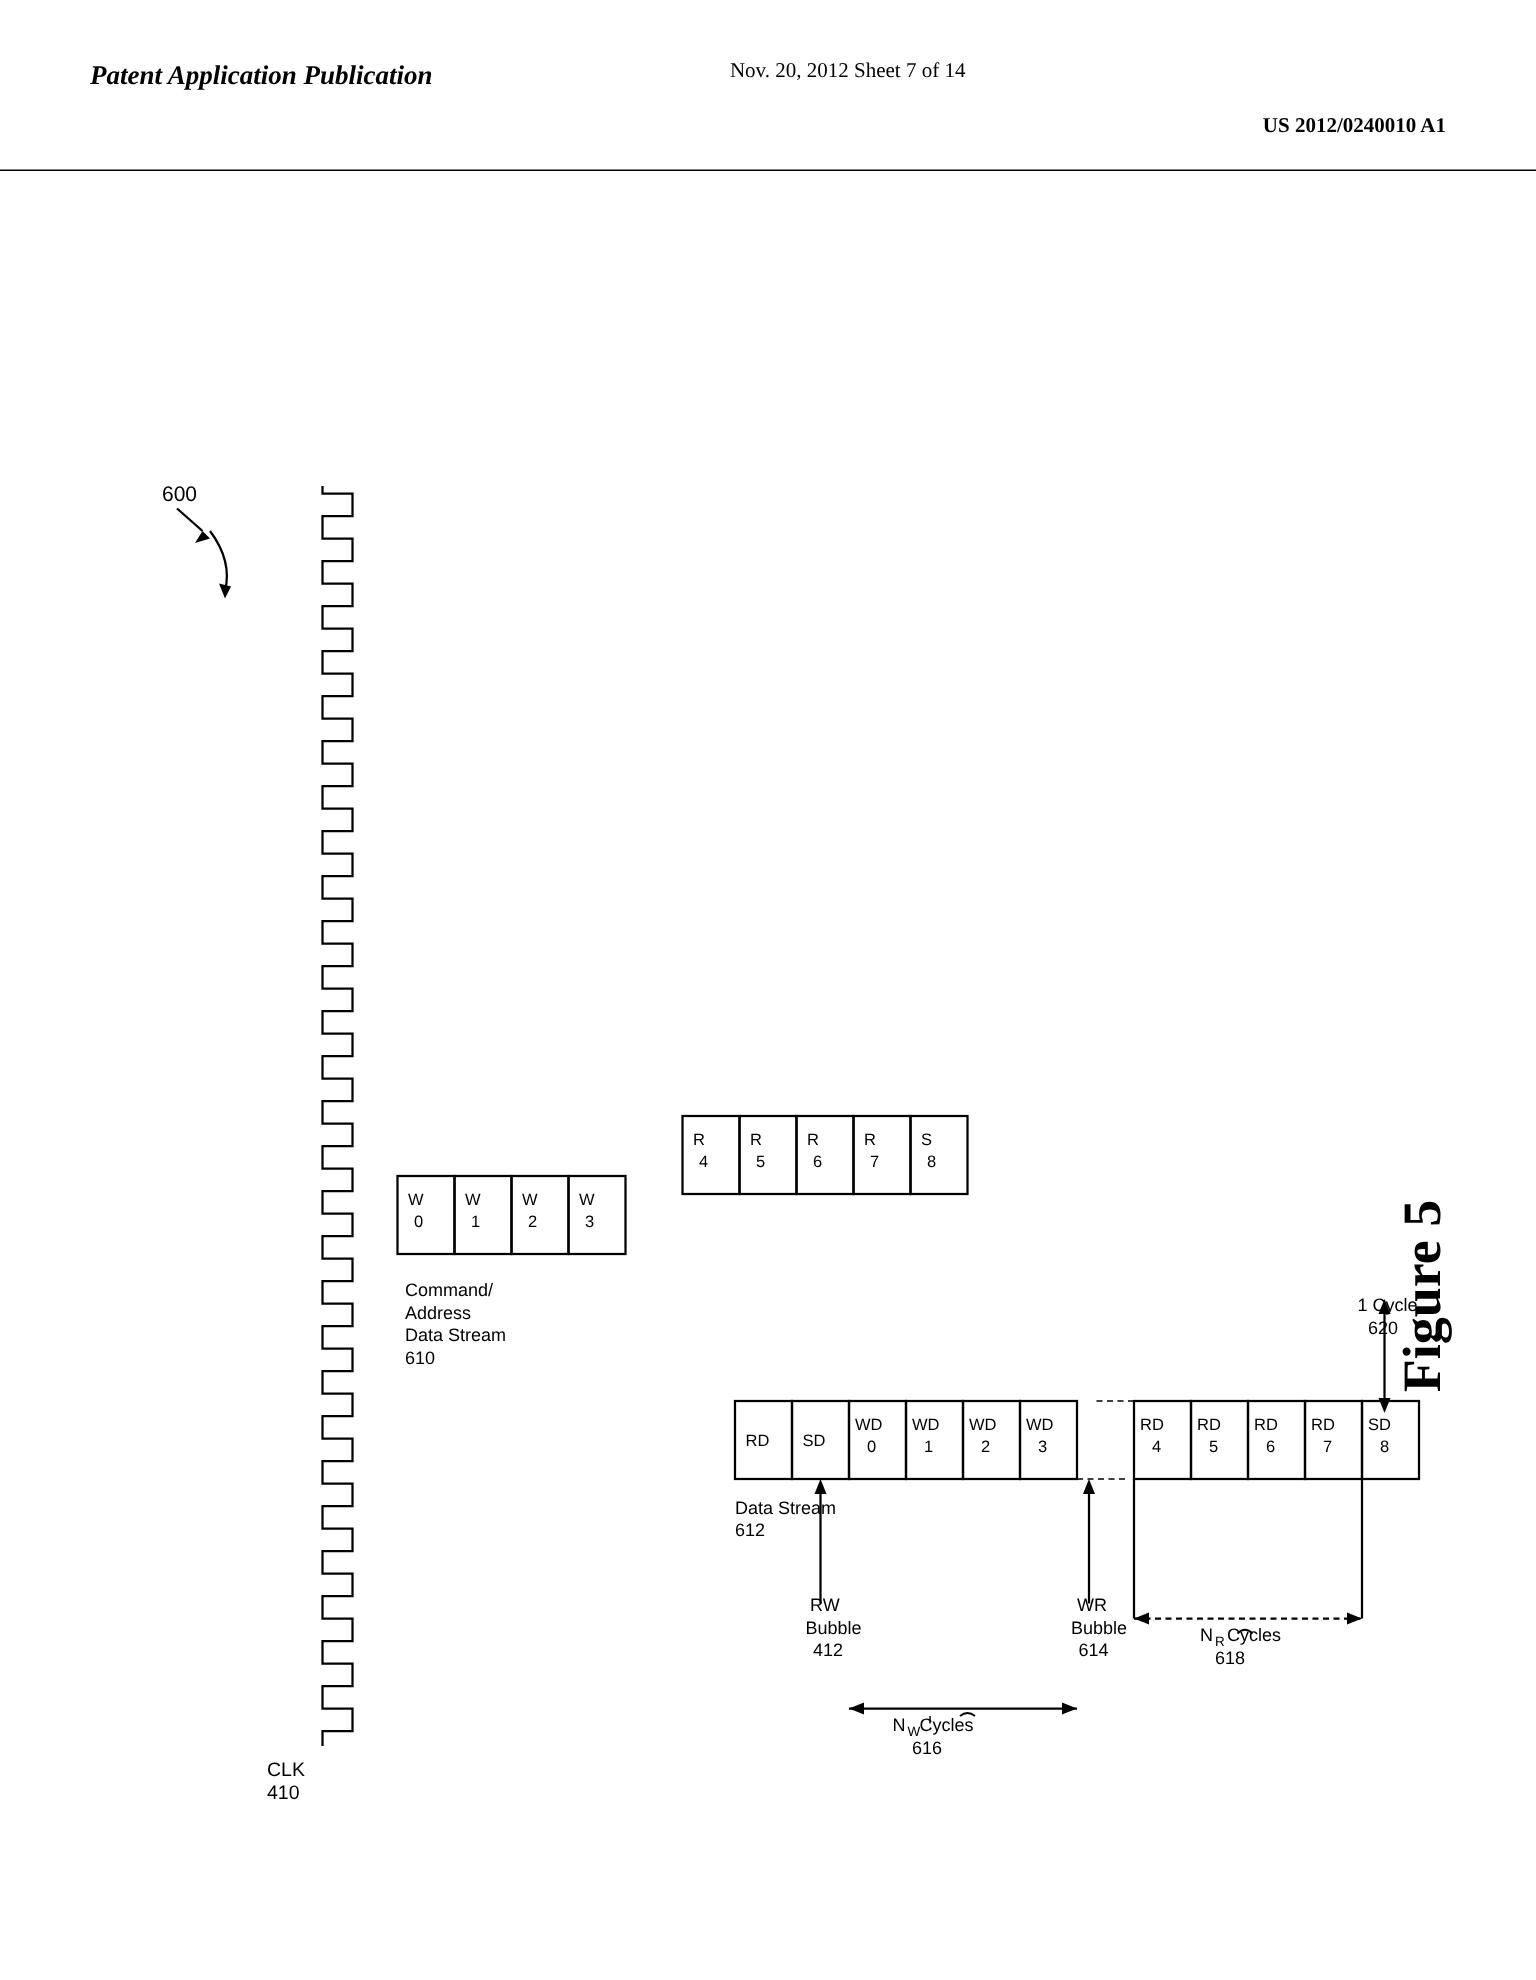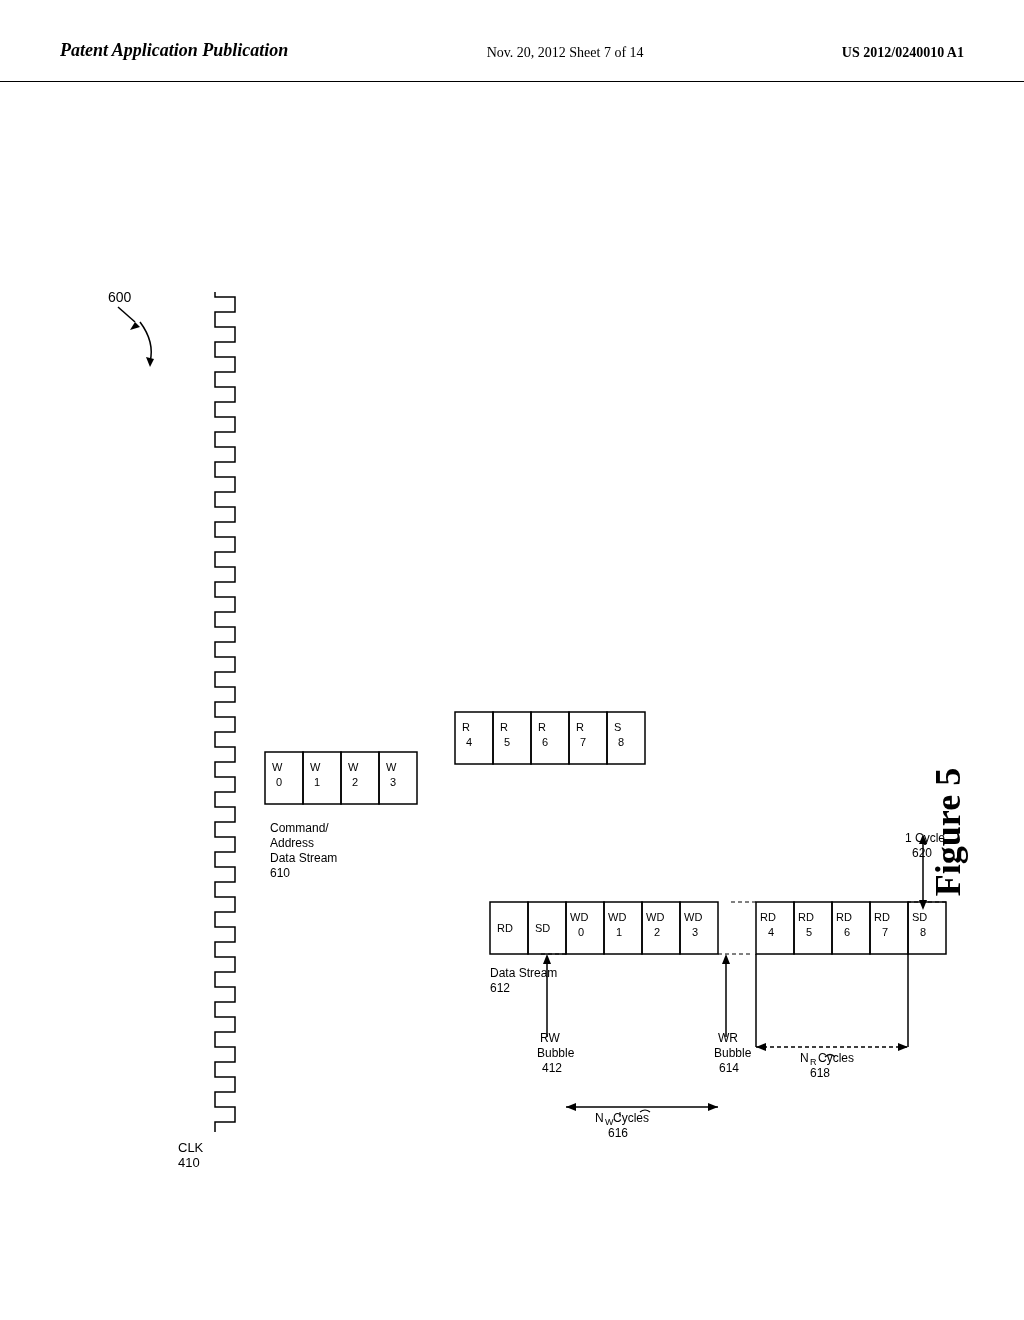--- a/index.html
+++ b/index.html
@@ -9,36 +9,37 @@
       background: #fff;
       font-family: 'Times New Roman', Times, serif;
       position: relative;
       overflow: hidden;
     }
 
     
     .header {
       display: flex;
       justify-content: space-between;
-      align-items: flex-end;
+      align-items: flex-start;
       padding: 40px 60px 20px 60px;
       border-bottom: 1px solid #000;
     }
     .header-left {
       font-size: 18px;
       font-weight: bold;
       font-style: italic;
     }
     .header-center {
       font-size: 14px;
       text-align: center;
     }
     .header-right {
       font-size: 14px;
       font-weight: bold;
+      margin-top: 37px;
     }
 
     
     .diagram-area {
       position: relative;
       width: 1024px;
       height: 1220px;
     }
 
     svg.diagram-svg {

